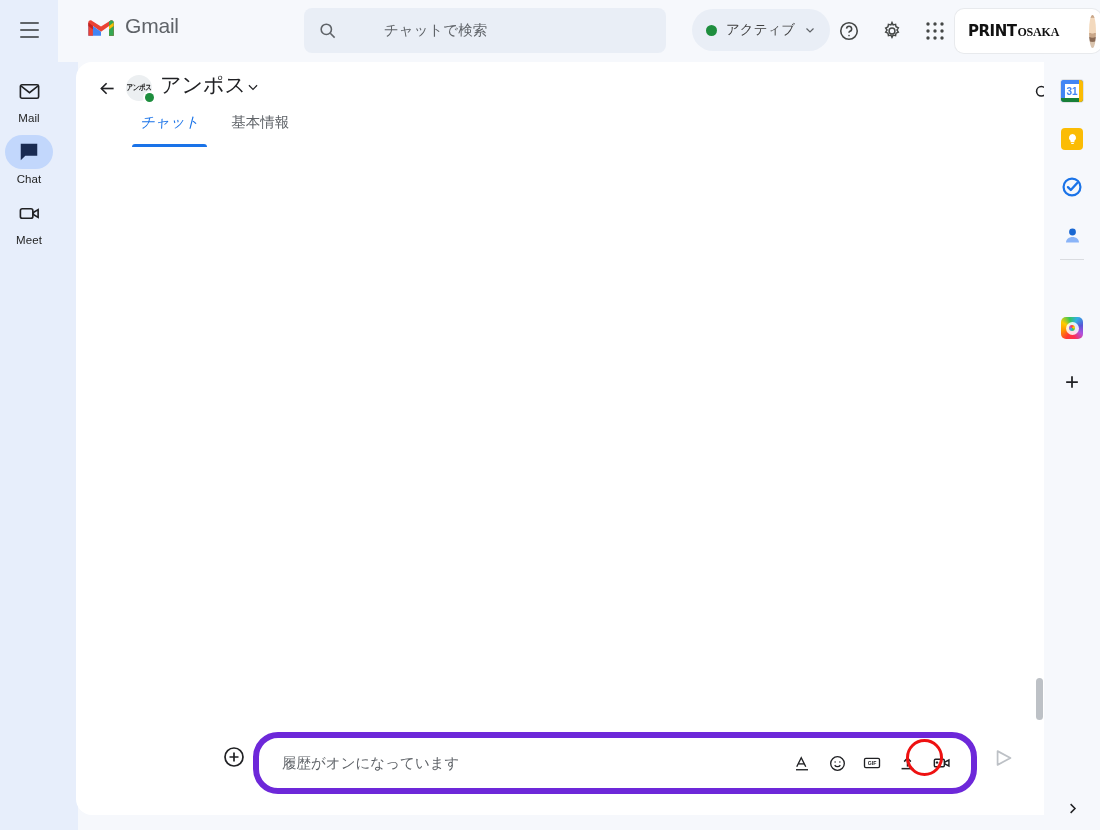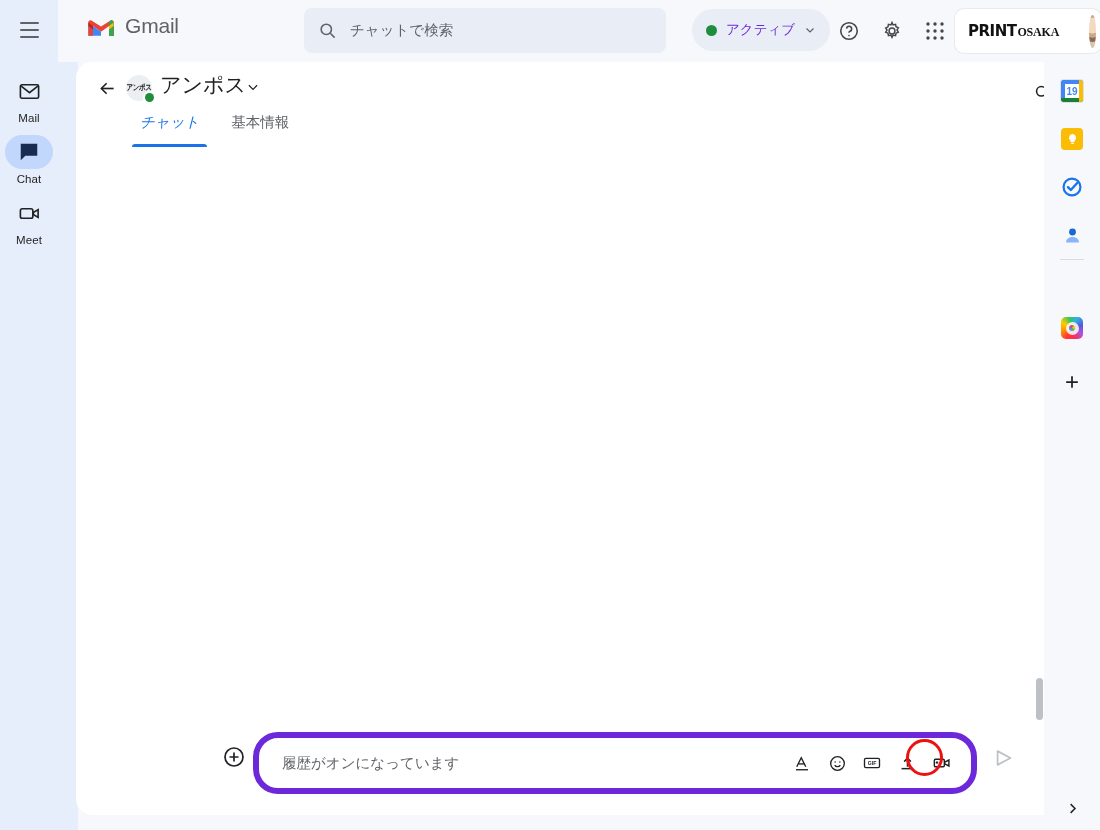--- a/index.html
+++ b/index.html
@@ -53,30 +53,30 @@
   .gmail-logo { position: absolute; left: 28px; top: 14px; display: flex; align-items: center; gap: 9px; cursor: pointer; }
   .gmail-word { font-size: 21px; color: #5f6368; letter-spacing: -.2px; }
 
   .search-box {
     position: absolute; left: 246px; top: 8px;
     width: 362px; height: 45px;
     background: #e9eef6; border-radius: 8px;
     display: flex; align-items: center; padding: 0 14px; gap: 13px;
     cursor: text;
   }
-  .search-ph { font-size: 14.5px; color: #5f6368; }
+  .search-ph { font-size: 14.5px; color: #5f6368; margin-left: 34px; }
 
   .status-chip {
     position: absolute; left: 634px; top: 9px;
     height: 42px; padding: 0 14px;
     background: #e9eef6; border-radius: 21px;
     display: flex; align-items: center; gap: 9px; cursor: pointer;
   }
   .status-dot { width: 11px; height: 11px; border-radius: 50%; background: #1e8e3e; }
-  .status-label { font-size: 13.5px; color: #6d28d9; font-family: Liberation Mono, monospace; }
+  .status-label { font-size: 13.5px; color: #404040; font-family: Liberation Mono, monospace; }
 
   .top-icon { position: absolute; top: 15px; width: 32px; height: 32px; display:flex; align-items:center; justify-content:center; cursor: pointer; border-radius: 50%; }
 
   .acct-chip {
     position: absolute; left: 897px; top: 9px;
     width: 146px; height: 44px;
     background: #ffffff; border-radius: 9px;
     display: flex; align-items: center; justify-content: space-between;
     padding: 0 5px 0 13px; cursor: pointer;
     box-shadow: 0 0 0 1px #e8eaed;
@@ -383,21 +383,21 @@
     </div>
   </div>
 
   <div class="right-rail">
     <div class="rr-item" style="top:11px">
       <span class="cal-icon">
         <span class="ctop"></span>
           <span class="cleft"></span>
           <span class="cbot"></span>
           <span class="cright"></span>
-        <span class="cnum">19</span>
+        <span class="cnum">31</span>
       </span>
     </div>
 
     <div class="rr-item" style="top:59px">
       <span class="keep-icon">
         <svg width="13" height="13" viewBox="0 0 24 24" fill="#fff">
           <path d="M12 2a6.6 6.6 0 0 0-3.6 12.1V17h7.2v-2.9A6.6 6.6 0 0 0 12 2z"></path>
           <rect x="9.2" y="18.3" width="5.6" height="1.8" rx=".9"></rect>
         </svg>
       </span>

